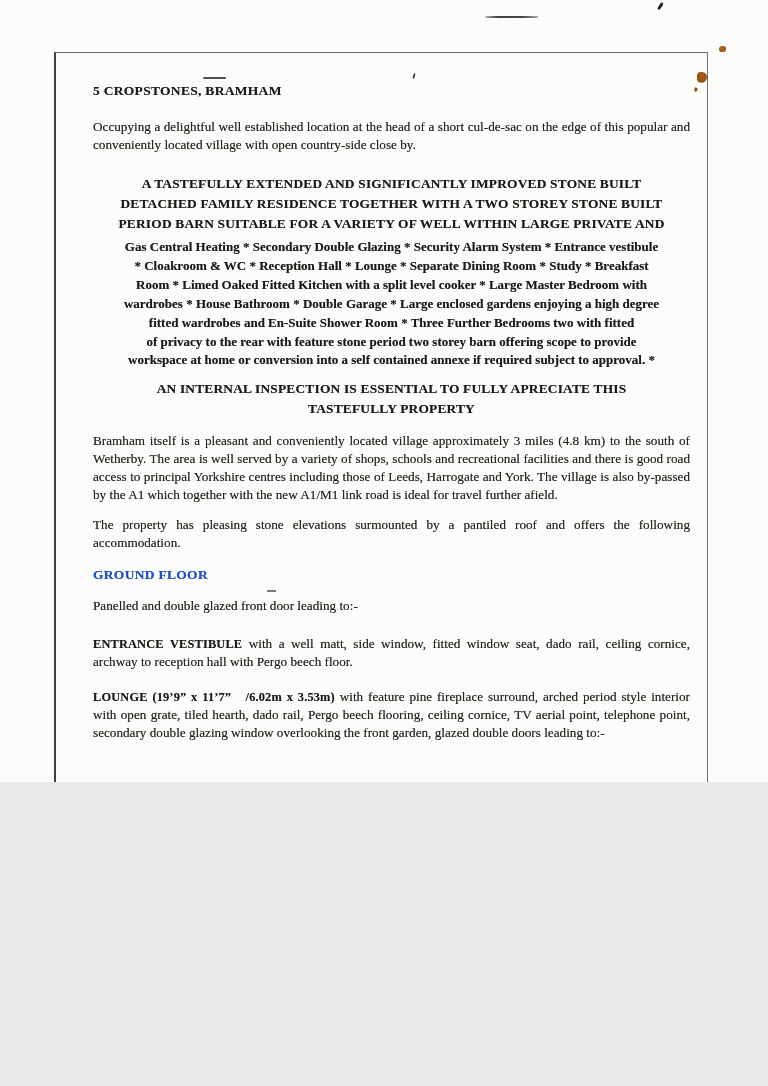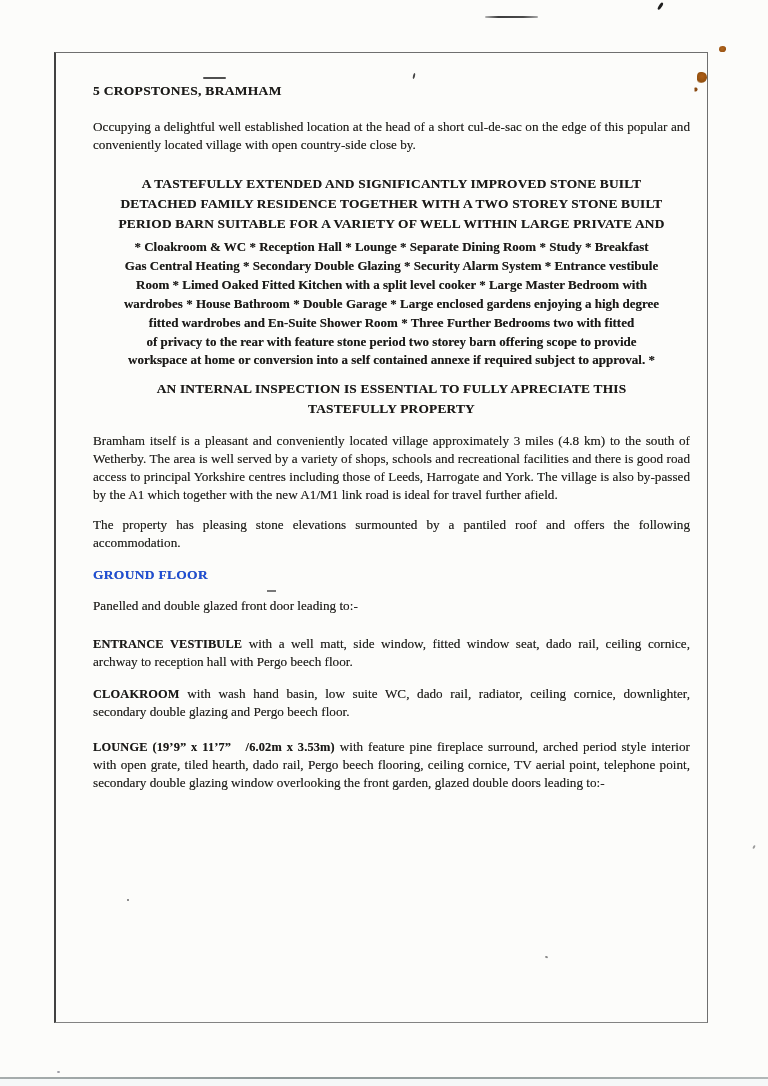--- a/index.html
+++ b/index.html
@@ -1,19 +1,19 @@
 <!DOCTYPE html>
 <html><head>
 <meta charset="utf-8">
 <style>
   * { margin:0; padding:0; box-sizing:border-box; }
   html,body { background:#e9e9e7; }
   .scan {
     position:relative;
-    width:768px; height:1086px;
+    width:768px; height:782px;
     margin:0 auto;
     background:#fcfcfa;
     overflow:hidden;
     font-family:"Liberation Serif","DejaVu Serif",serif;
     color:#22211f;
   }
   .page {
     position:absolute;
     left:54px; top:52px;
     width:654px; height:971px;
@@ -130,22 +130,22 @@
 
     <p class="body-par intro">Occupying a delightful well established location at the head of a short cul-de-sac on the edge of this popular and conveniently located village with open country-side close by.</p>
 
     <div class="headline">
       <div>A TASTEFULLY EXTENDED AND SIGNIFICANTLY IMPROVED STONE BUILT</div>
       <div>DETACHED FAMILY RESIDENCE TOGETHER WITH A TWO STOREY STONE BUILT</div>
       <div>PERIOD BARN SUITABLE FOR A VARIETY OF WELL WITHIN LARGE PRIVATE AND</div>
     </div>
 
     <div class="features">
+      <div>Gas Central Heating * Secondary Double Glazing * Security Alarm System * Entrance vestibule</div>
       <div>* Cloakroom &amp; WC * Reception Hall * Lounge * Separate Dining Room * Study * Breakfast</div>
-      <div>Gas Central Heating * Secondary Double Glazing * Security Alarm System * Entrance vestibule</div>
       <div>Room * Limed Oaked Fitted Kitchen with a split level cooker * Large Master Bedroom with</div>
       <div>wardrobes * House Bathroom * Double Garage * Large enclosed gardens enjoying a high degree</div>
       <div>fitted wardrobes and En-Suite Shower Room * Three Further Bedrooms two with fitted</div>
       <div>of privacy to the rear with feature stone period two storey barn offering scope to provide</div>
       <div>workspace at home or conversion into a self contained annexe if required subject to approval. *</div>
     </div>
 
     <div class="inspection">
       <div>AN INTERNAL INSPECTION IS ESSENTIAL TO FULLY APRECIATE THIS</div>
       <div>TASTEFULLY PROPERTY</div>
@@ -154,21 +154,20 @@
     <p class="body-par location-par">Bramham itself is a pleasant and conveniently located village approximately 3 miles (4.8 km) to the south of Wetherby.  The area is well served by a variety of shops, schools and recreational facilities and there is good road access to principal Yorkshire centres including those of Leeds, Harrogate and York. The village is also by-passed by the A1 which together with the new A1/M1 link road is ideal for travel further afield.</p>
 
     <p class="body-par property-par">The property has pleasing stone elevations surmounted by a pantiled roof and offers the following accommodation.</p>
 
     <h2 class="section-heading">GROUND FLOOR</h2>
 
     <p class="body-par front-door">Panelled and double glazed front door leading to:-</p>
 
     <p class="room room-1"><strong class="room-name">ENTRANCE VESTIBULE</strong><span> with a well matt, side window, fitted window seat, dado rail, ceiling cornice, archway to reception hall with Pergo beech floor.</span></p>
 
-    <p class="room room-2"><strong class="room-name">CLOAKROOM</strong><span> with wash hand basin, low suite WC, dado rail, radiator, ceiling cornice, downlighter, secondary double glazing and Pergo beech floor.</span></p>
 
 
     <p class="room room-4"><strong class="room-name">LOUNGE (19’9” x 11’7”&nbsp;&nbsp; /6.02m x 3.53m)</strong><span> with feature pine fireplace surround, arched period style interior with open grate, tiled hearth, dado rail, Pergo beech flooring, ceiling cornice, TV aerial point, telephone point, secondary double glazing window overlooking the front garden, glazed double doors leading to:-</span></p>
 
   </div>
 
   <div class="artifact dash-top"></div>
   <div class="artifact pen-tick"></div>
   <div class="artifact dash-title"></div>
   <div class="artifact tick-small"></div>

